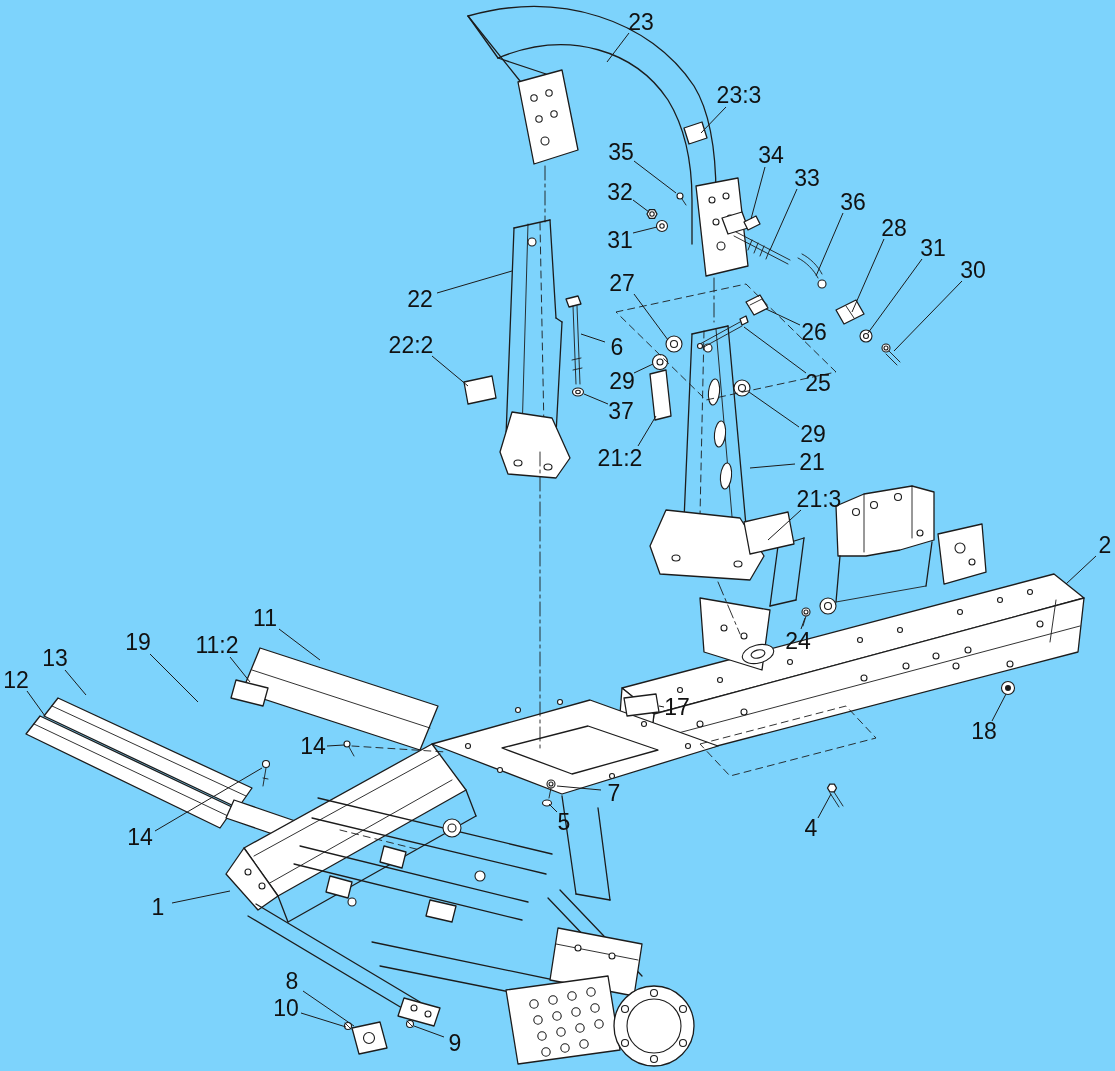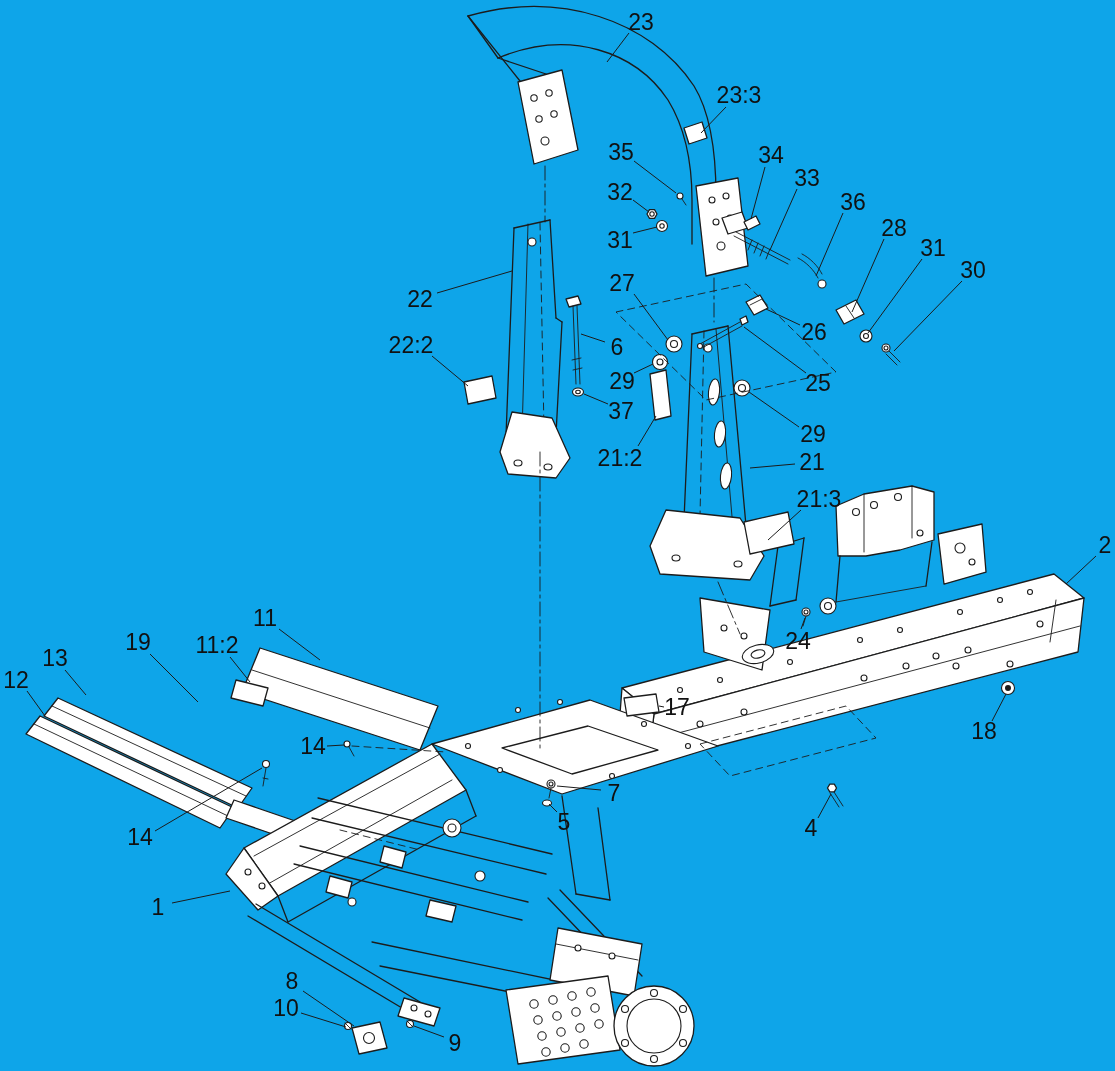--- a/index.html
+++ b/index.html
@@ -1,16 +1,16 @@
 <!DOCTYPE html>
 <html><head>
 <meta charset="utf-8">
 <style>
   html,body{margin:0;padding:0;background:#ffffff;}
-  .stage{position:relative;width:1115px;height:1071px;background:#0ea5e9;overflow:hidden;}
+  .stage{position:relative;width:1115px;height:1071px;background:#7dd3fc;overflow:hidden;}
   svg{display:block;}
   .ln{fill:none;stroke:#1c1c1c;stroke-width:1.3;stroke-linejoin:round;stroke-linecap:round;}
   .thin{stroke-width:0.9;}
   .fw{fill:#ffffff;stroke:#1c1c1c;stroke-width:1.3;stroke-linejoin:round;}
   .hole{fill:#ffffff;stroke:#1c1c1c;stroke-width:1.1;}
   .dark{fill:#1c1c1c;stroke:none;}
   .dash{stroke-dasharray:7 5;}
   .cdash{stroke-dasharray:14 4 3 4;}
   .leader{stroke:#1c1c1c;stroke-width:1;fill:none;}
   .callout{font-family:"Liberation Sans",sans-serif;font-size:23px;fill:#111111;

